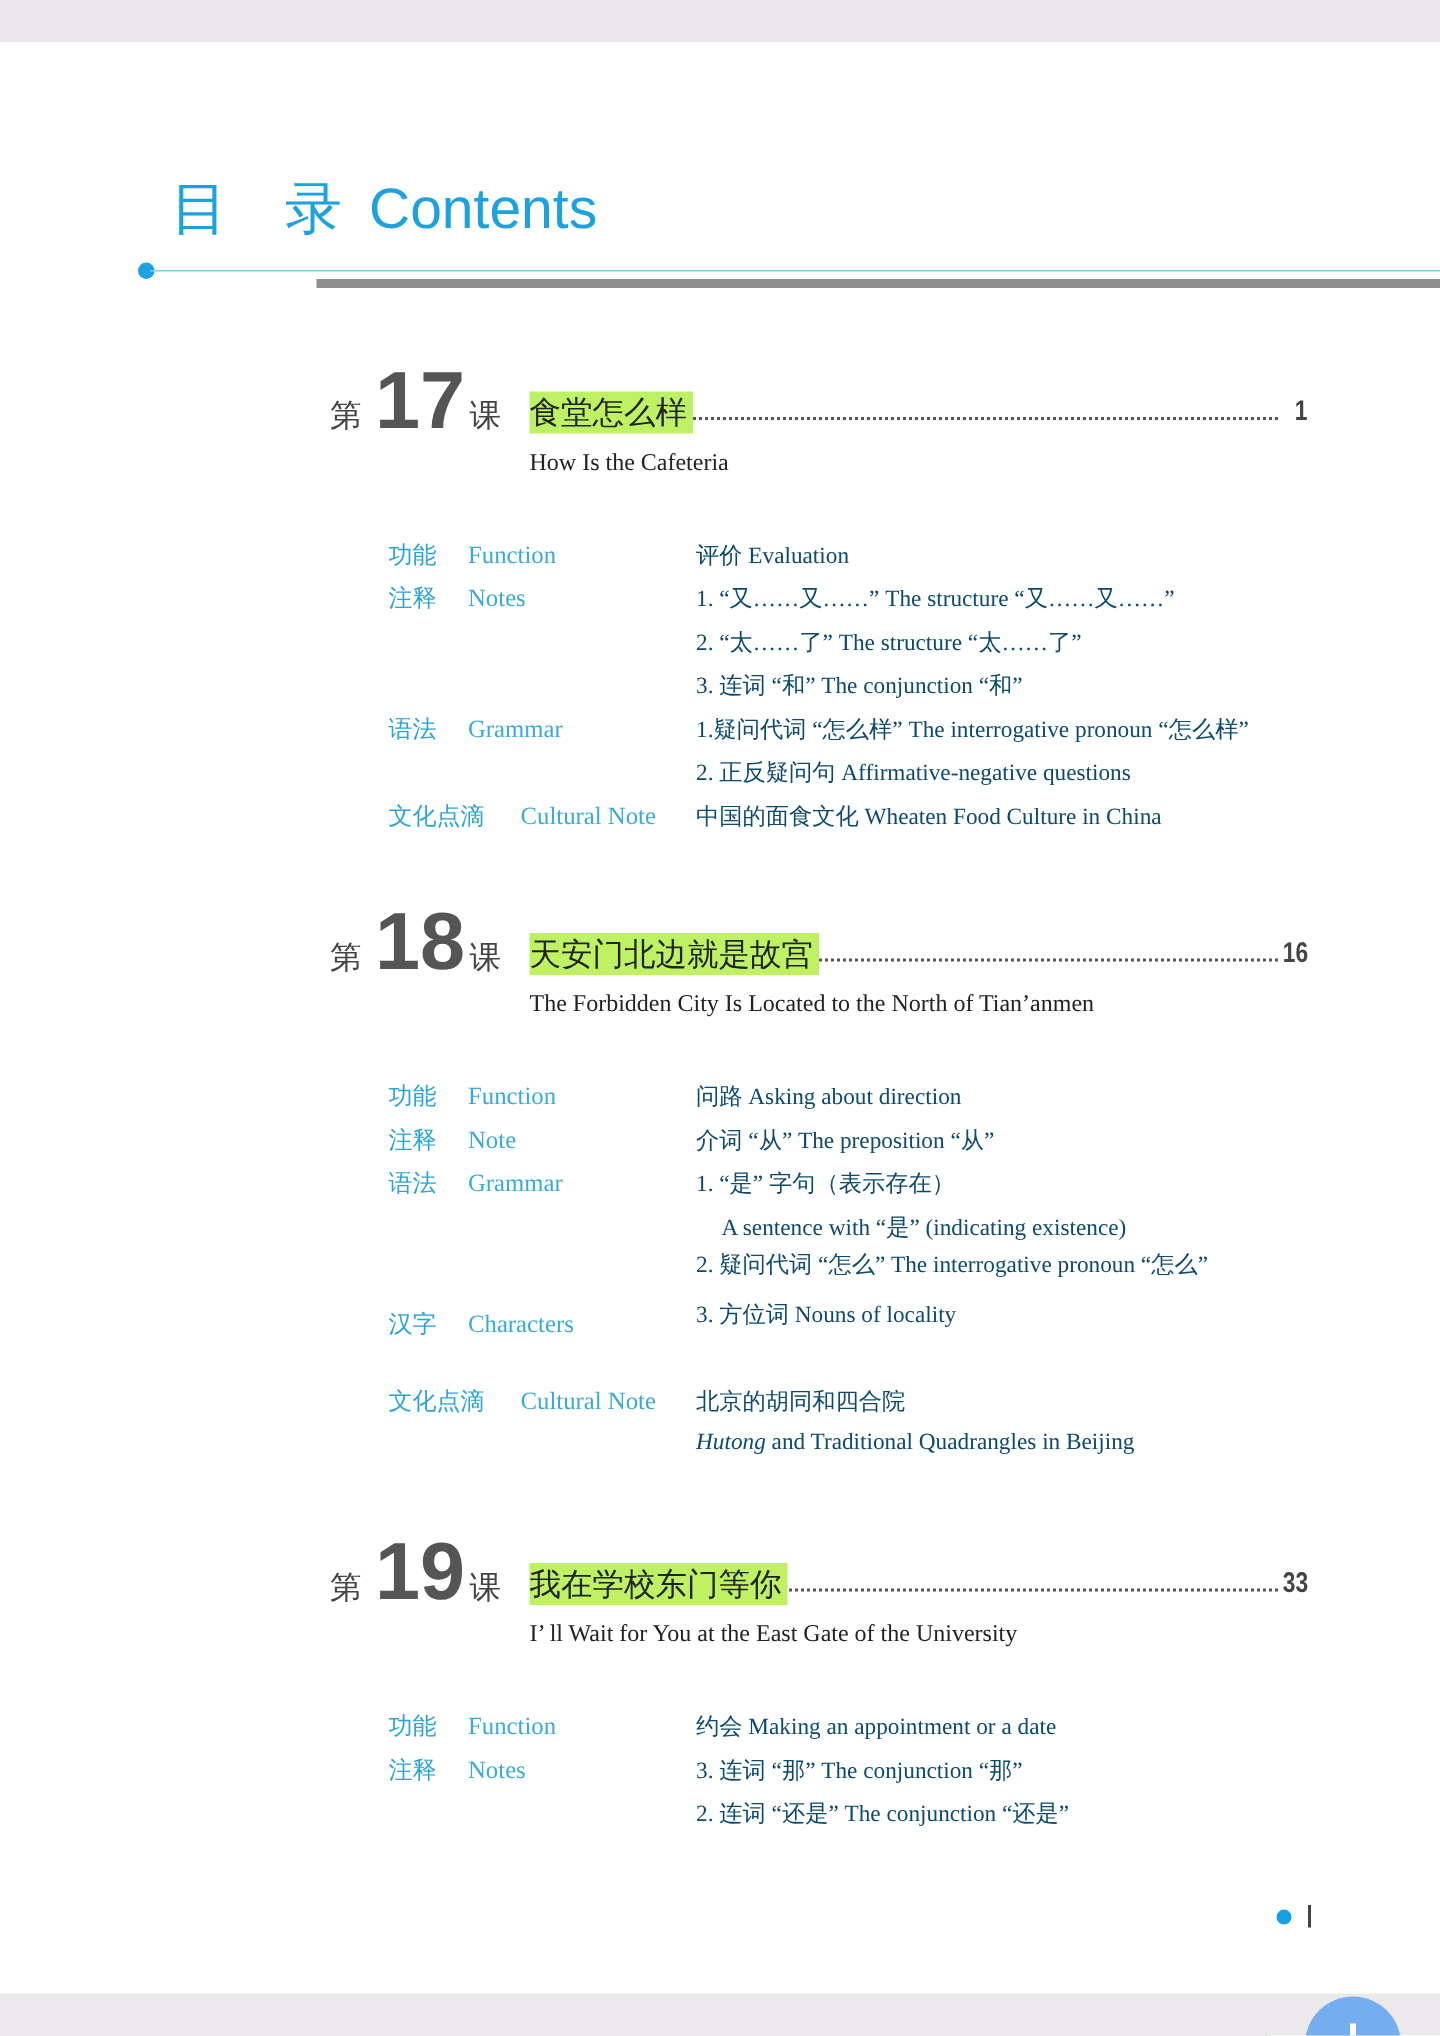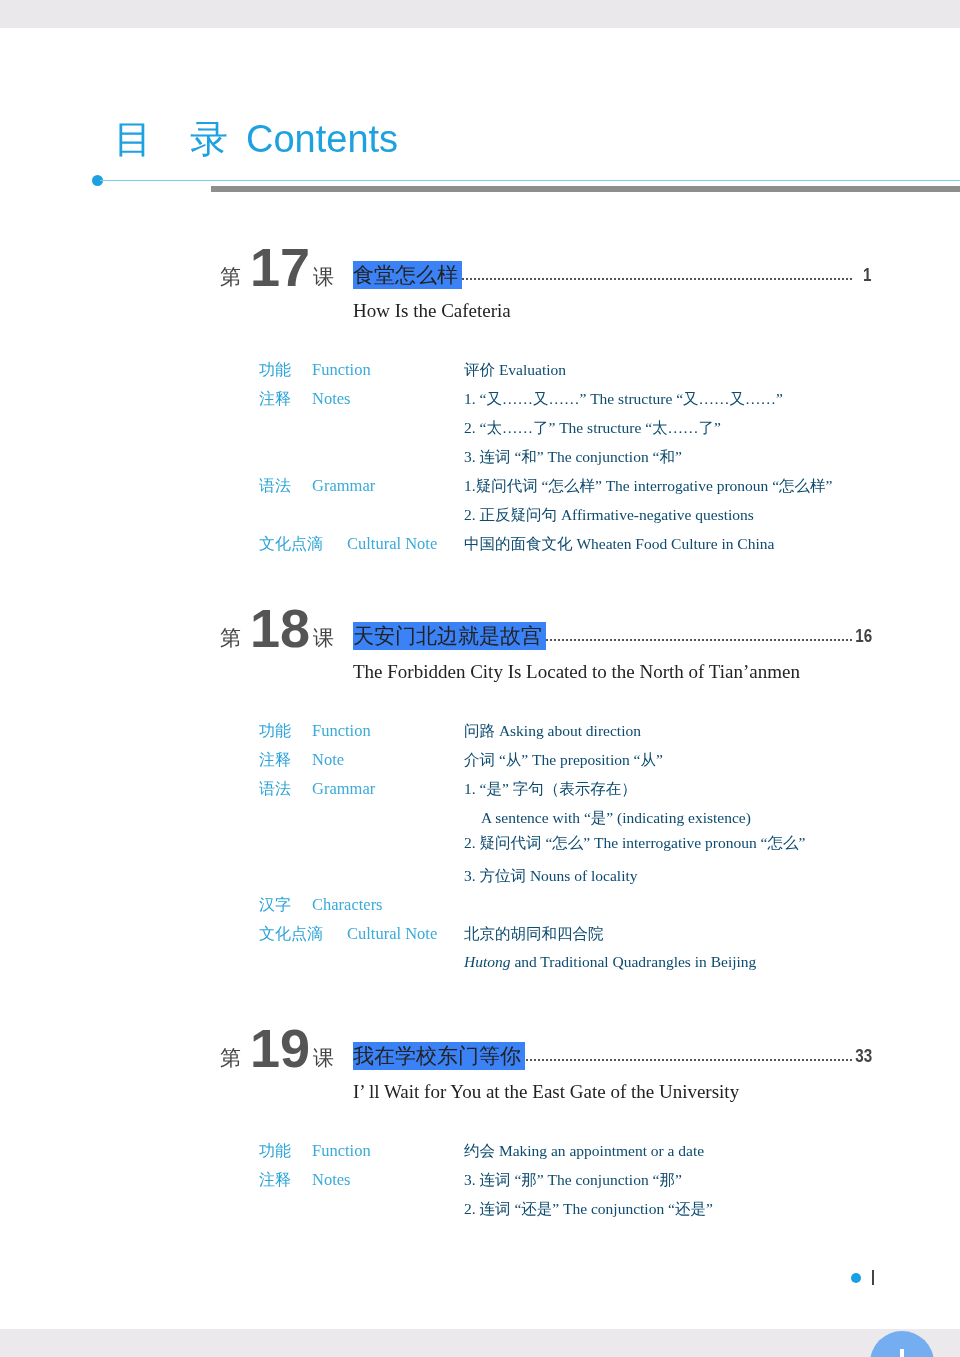--- a/index.html
+++ b/index.html
@@ -17,24 +17,24 @@
 
   .rule-dot { position: absolute; left: 92px; top: 175px; width: 11px; height: 11px; border-radius: 50%; background: #1da1e0; }
   .rule-blue { position: absolute; left: 100px; top: 180px; width: 860px; height: 1px; background: #7ccbe8; }
   .rule-gray { position: absolute; left: 211px; top: 186px; width: 749px; height: 6px; background: #8e8e8e; }
 
   .lesson { position: absolute; left: 0; width: 960px; }
   .lesson-head { position: absolute; left: 220px; top: 0; height: 50px; width: 652px; }
   .di { position: absolute; left: 0; top: 15px; font-family: "DejaVu Sans", sans-serif; font-size: 21px; color: #444; }
   .num { position: absolute; left: 30px; top: -8px; font-family: Liberation Sans, sans-serif; font-weight: bold; font-size: 54px; color: #555; line-height: 1; }
   .ke { position: absolute; left: 93px; top: 15px; font-family: "DejaVu Sans", sans-serif; font-size: 21px; color: #444; }
-  .cn-title { position: absolute; left: 133px; top: 13px; font-family: "DejaVu Sans", sans-serif; font-size: 21px; color: #222; white-space: nowrap; background: #3b82f6; padding-right: 4px; z-index: 2; }
+  .cn-title { position: absolute; left: 133px; top: 13px; font-family: "DejaVu Sans", sans-serif; font-size: 21px; color: #222; white-space: nowrap; background: #bef264; padding-right: 4px; z-index: 2; }
   .dots { position: absolute; left: 133px; right: 20px; top: 30px; border-bottom: 2px dotted #555; z-index: 1; }
   .page-num { position: absolute; right: 0; top: 16px; font-family: "Liberation Sans", sans-serif; font-weight: bold; font-size: 19px; color: #444; transform: scaleX(0.8); transform-origin: right; }
-  .en-title { position: absolute; left: 353px; top: 52px; font-size: 19px; color: #222; white-space: nowrap; }
+  .en-title { position: absolute; left: 353px; top: 52px; font-size: 16px; color: #222; white-space: nowrap; }
 
   .row { position: absolute; left: 0; width: 916px; height: 29px; font-size: 15.5px; white-space: nowrap; }
   .cat-cn { position: absolute; left: 259px; top: 0; font-family: "DejaVu Sans", sans-serif; font-size: 16px; color: #2aa3d8; }
   .cat-en { position: absolute; top: 0; font-size: 16.5px; color: #3aaad9; }
   .item { position: absolute; left: 464px; top: 0; color: #0c4a6e; font-size: 15.5px; }
   .item.indent { left: 481px; }
   .item i { font-style: italic; }
 
   .foot-dot { position: absolute; left: 851px; top: 1273px; width: 10px; height: 10px; border-radius: 50%; background: #18a0e6; }
   .foot-bar { position: absolute; left: 872px; top: 1270px; width: 2px; height: 15px; background: #444; }
@@ -123,21 +123,21 @@
     </div>
   <div class="row" style="top:808px;">
       <span class="item indent">A sentence with “是” (indicating existence)</span>
     </div>
   <div class="row" style="top:833px;padding-left:13px;">
       <span class="item">2. 疑问代词 “怎么”    The interrogative pronoun “怎么”</span>
     </div>
   <div class="row" style="top:866px;">
       <span class="item">3. 方位词    Nouns of locality</span>
     </div>
-  <div class="row" style="top:895px;padding-left:28px;">
+  <div class="row" style="top:873px;padding-left:28px;">
       <span class="cat-cn">汉字</span>
       <span class="cat-en" style="left:312px;">Characters</span>
     </div>
   <div class="row" style="top:924px;">
       <span class="cat-cn">文化点滴</span>
       <span class="cat-en" style="left:347px;">Cultural Note</span>
       <span class="item">北京的胡同和四合院</span>
     </div>
   <div class="row" style="top:953px;">
       <span class="item"><i>Hutong</i><span> and Traditional Quadrangles in Beijing</span></span>

